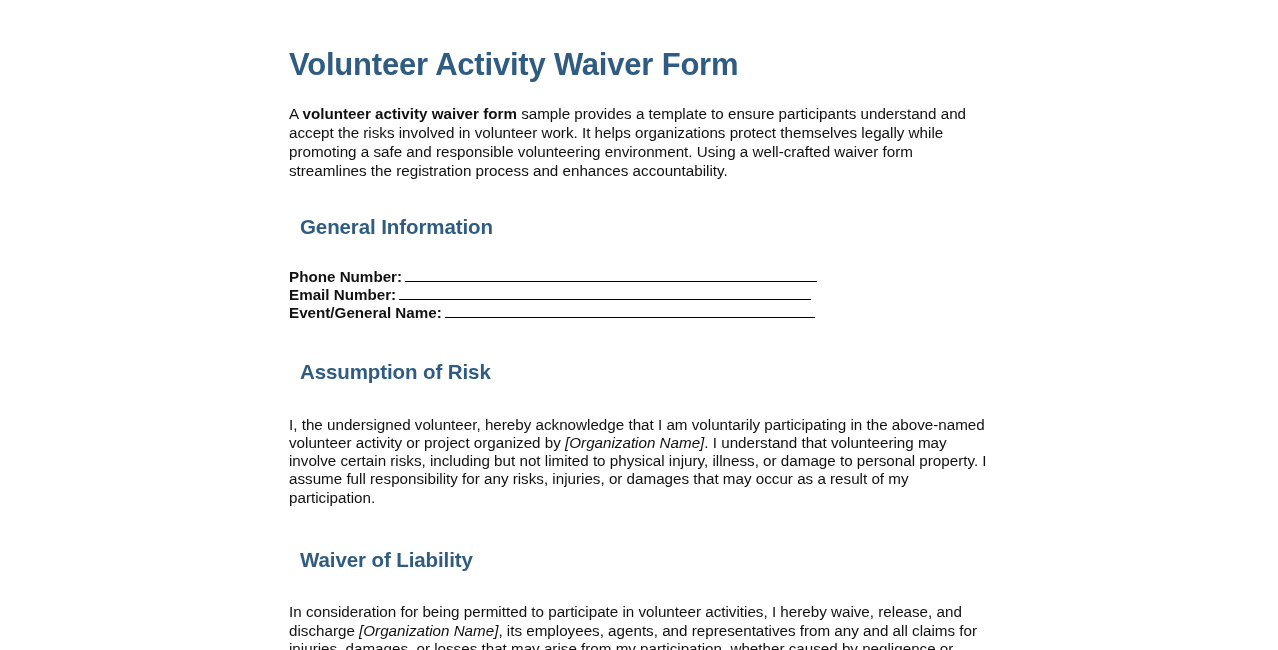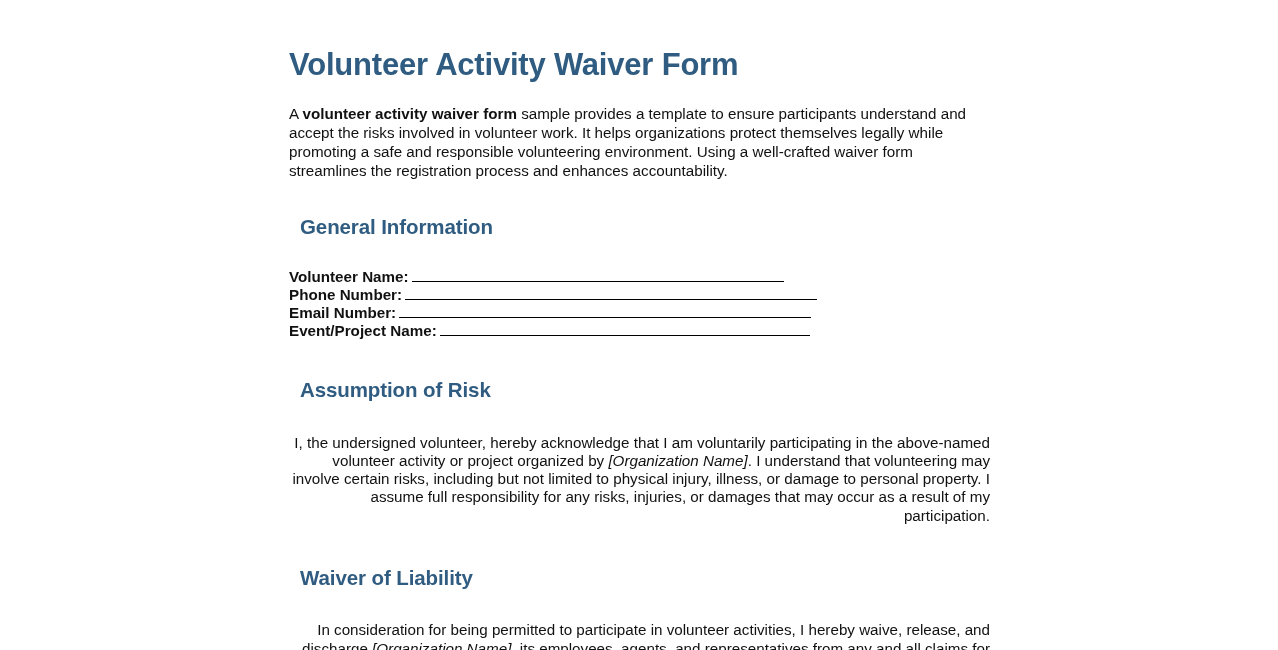--- a/index.html
+++ b/index.html
@@ -84,44 +84,42 @@
   .rule-phone   { width: 412px; }
   .rule-email   { width: 412px; }
   .rule-event   { width: 370px; }
 
   .body-para {
     color: #111111;
     font-size: 15.2px;
     line-height: 18.2px;
     margin: 0;
     padding-top: 21px;
-    text-align: right;
   }
   .body-para i { font-style: italic; }
 </style>
 </head>
 <body>
 
 <div class="page">
   <div class="doc">
 
     <h1 class="doc-title">Volunteer Activity Waiver Form</h1>
 
     <p class="intro"><span>A </span><b>volunteer activity waiver form</b><span> sample provides a template to ensure participants understand and accept the risks involved in volunteer work. It helps organizations protect themselves legally while promoting a safe and responsible volunteering environment. Using a well-crafted waiver form streamlines the registration process and enhances accountability.</span></p>
 
     <h2 class="section-heading sh-general">General Information</h2>
 
     <div class="fields">
-      <div class="field-row"><span class="field-label">Volunteer Name:</span><span class="field-rule rule-name"></span></div>
 
       <div class="field-row"><span class="field-label">Phone Number:</span><span class="field-rule rule-phone"></span></div>
 
       <div class="field-row"><span class="field-label">Email Number:</span><span class="field-rule rule-email"></span></div>
 
-      <div class="field-row"><span class="field-label">Event/Project Name:</span><span class="field-rule rule-event"></span></div>
+      <div class="field-row"><span class="field-label">Event/General Name:</span><span class="field-rule rule-event"></span></div>
     </div>
 
     <h2 class="section-heading sh-risk">Assumption of Risk</h2>
 
     <p class="body-para"><span>I, the undersigned volunteer, hereby acknowledge that I am voluntarily participating in the above-named volunteer activity or project organized by </span><i>[Organization Name]</i><span>. I understand that volunteering may involve certain risks, including but not limited to physical injury, illness, or damage to personal property. I assume full responsibility for any risks, injuries, or damages that may occur as a result of my participation.</span></p>
 
     <h2 class="section-heading sh-waiver">Waiver of Liability</h2>
 
     <p class="body-para"><span>In consideration for being permitted to participate in volunteer activities, I hereby waive, release, and discharge </span><i>[Organization Name]</i><span>, its employees, agents, and representatives from any and all claims for injuries, damages, or losses that may arise from my participation, whether caused by negligence or otherwise.</span></p>
 

